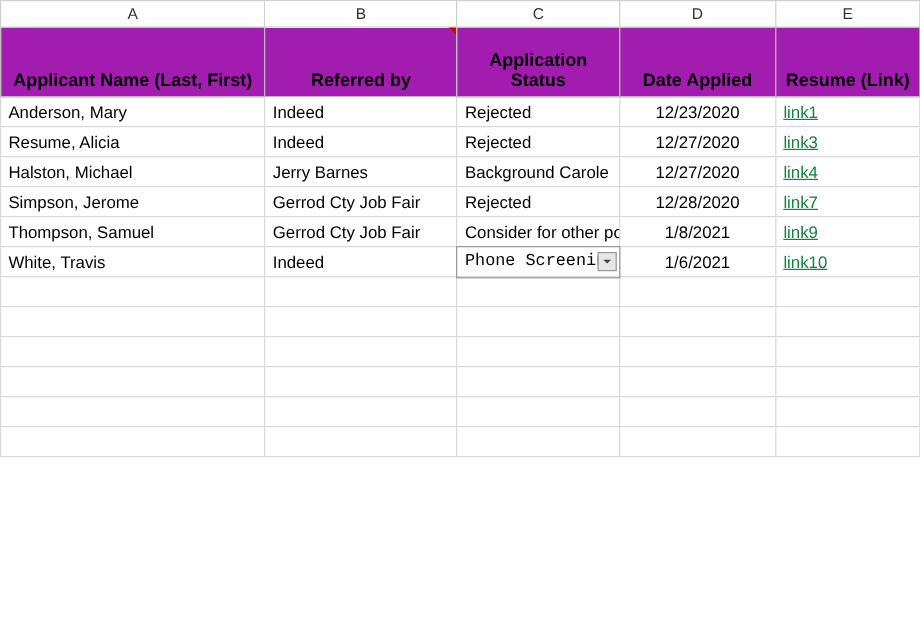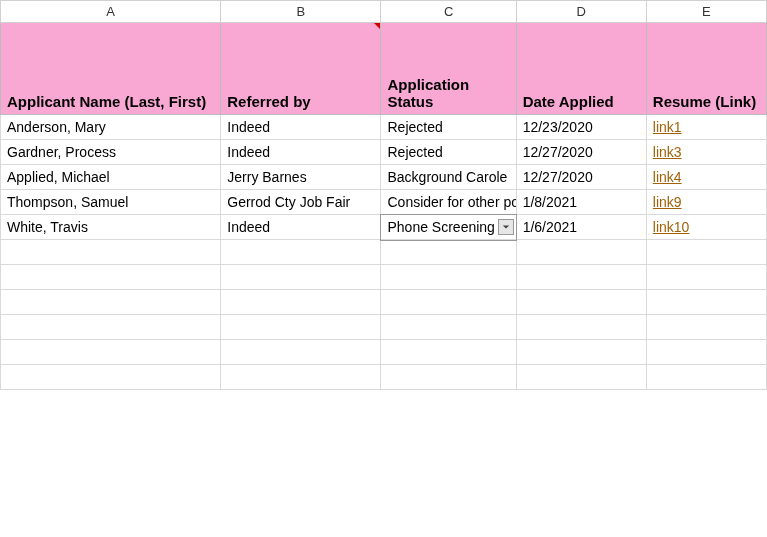--- a/index.html
+++ b/index.html
@@ -23,42 +23,43 @@
     }
     .col-headers td {
       text-align: center;
       font-size: 13px;
       color: #333;
       background: #fff;
       border: 1px solid #d0d0d0;
       height: 22px;
     }
     .header-row td {
-      background: #f9a8d4;
+      background: #a21caf;
       border: 1px solid #bbb;
       font-weight: bold;
       vertical-align: bottom;
       padding: 4px 6px;
-      height: 92px;
+      height: 58px;
       font-size: 15px;
+      text-align: center;
     }
     .data-row td {
       border: 1px solid #d9d9d9;
       padding: 3px 6px;
       height: 25px;
       white-space: nowrap;
       overflow: hidden;
       text-overflow: clip;
       vertical-align: middle;
     }
     .col-date {
-      text-align: left;
+      text-align: center;
     }
     .link-cell a {
-      color: #a16207;
+      color: #15803d;
       text-decoration: underline;
       cursor: pointer;
     }
     .dropdown-cell {
       position: relative;
     }
     .dropdown-arrow {
       position: absolute;
       right: 2px;
       top: 50%;
@@ -80,20 +81,21 @@
       top: 0;
       right: 0;
       width: 0;
       height: 0;
       border-left: 6px solid transparent;
       border-top: 6px solid #d20000;
     }
     .active-cell {
       position: relative;
       outline: 1px solid #999;
+      font-family: Liberation Mono, monospace;
     }
     .dropdown-list {
       position: absolute;
       top: 100%;
       left: -1px;
       width: 146px;
       background: #fff;
       border: 1px solid #333;
       z-index: 100;
       font-size: 13px;
@@ -140,32 +142,39 @@
       <td>Resume (Link)</td>
     </tr>
   <tr class="data-row">
         <td>Anderson, Mary</td>
         <td>Indeed</td>
         <td>Rejected</td>
         <td class="col-date">12/23/2020</td>
         <td class="link-cell"><a>link1</a></td>
       </tr>
       <tr class="data-row">
-        <td>Gardner, Process</td>
+        <td>Resume, Alicia</td>
         <td>Indeed</td>
         <td>Rejected</td>
         <td class="col-date">12/27/2020</td>
         <td class="link-cell"><a>link3</a></td>
       </tr>
       <tr class="data-row">
-        <td>Applied, Michael</td>
+        <td>Halston, Michael</td>
         <td>Jerry Barnes</td>
         <td>Background Carole</td>
         <td class="col-date">12/27/2020</td>
         <td class="link-cell"><a>link4</a></td>
+      </tr>
+      <tr class="data-row">
+        <td>Simpson, Jerome</td>
+        <td>Gerrod Cty Job Fair</td>
+        <td>Rejected</td>
+        <td class="col-date">12/28/2020</td>
+        <td class="link-cell"><a>link7</a></td>
       </tr>
       <tr class="data-row">
         <td>Thompson, Samuel</td>
         <td>Gerrod Cty Job Fair</td>
         <td>Consider for other positions</td>
         <td class="col-date">1/8/2021</td>
         <td class="link-cell"><a>link9</a></td>
       </tr>
       <tr class="data-row">
         <td>White, Travis</td>

